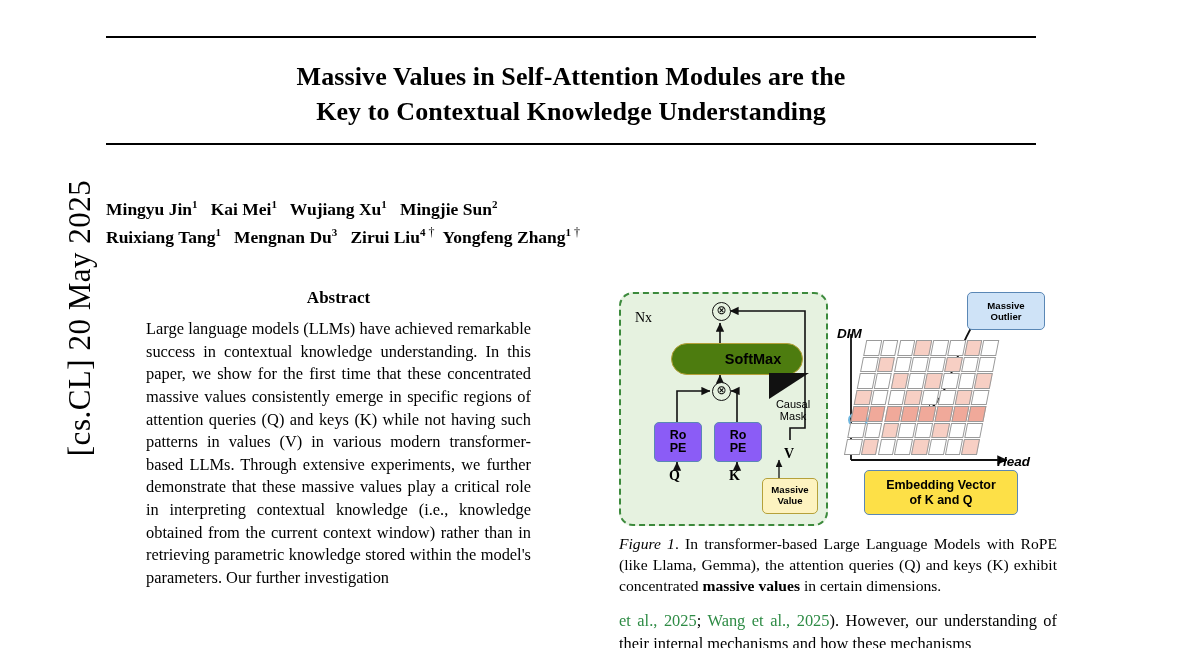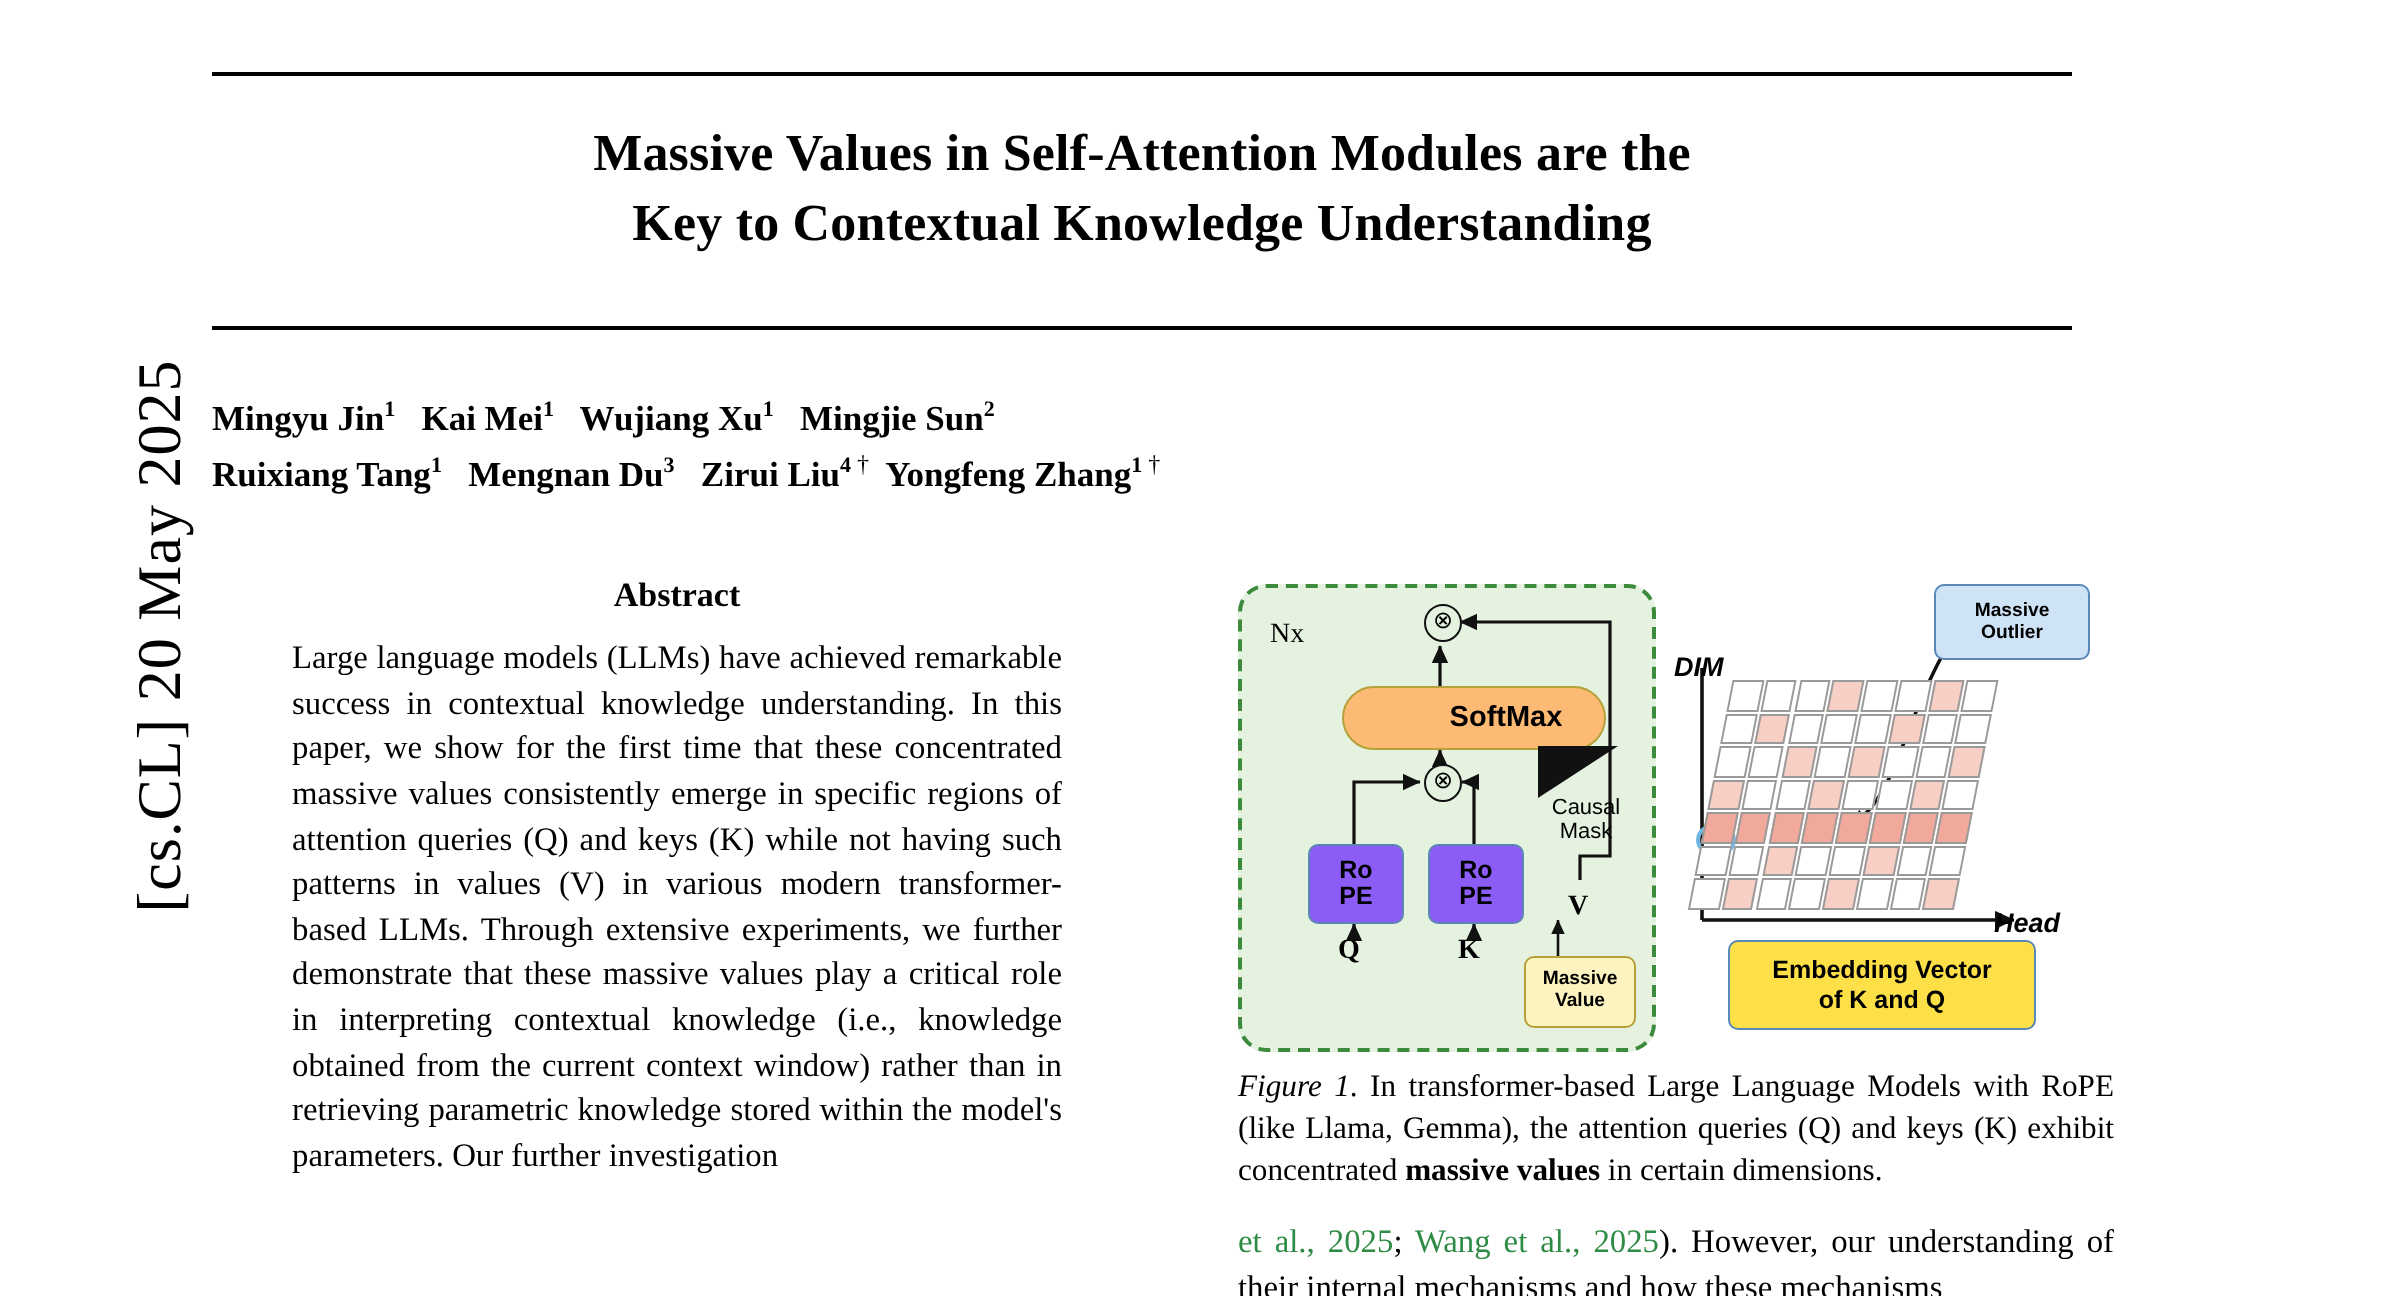--- a/index.html
+++ b/index.html
@@ -57,21 +57,21 @@
   }
   .rule {
     border-top: 2px solid #000;
     width: 100%;
   }
   #title-text {
     text-align: center;
     font-size: 26px;
     font-weight: bold;
     line-height: 1.33;
-    padding: 22px 0 34px 0;
+    padding: 22px 0 14px 0;
     letter-spacing: 0.1px;
   }
   #title-text .line2 { display: block; }
 
   
   #authors {
     position: absolute;
     left: 10px;
     top: 196px;
     width: 930px;
@@ -143,21 +143,21 @@
     font-size: 14px;
     font-family: "Liberation Serif", serif;
   }
   
   #softmax-box {
     position: absolute;
     left: 52px;
     top: 55px;
     width: 98px;
     height: 30px;
-    background: #fdba74;
+    background: #4d7c0f;
     border: 1.6px solid #b5a13a;
     border-radius: 16px;
     font-size: 14.5px;
     font-weight: bold;
     display: flex;
     align-items: center;
     justify-content: center;
     font-family: "Liberation Sans", sans-serif;
     padding-left: 32px;
   }

